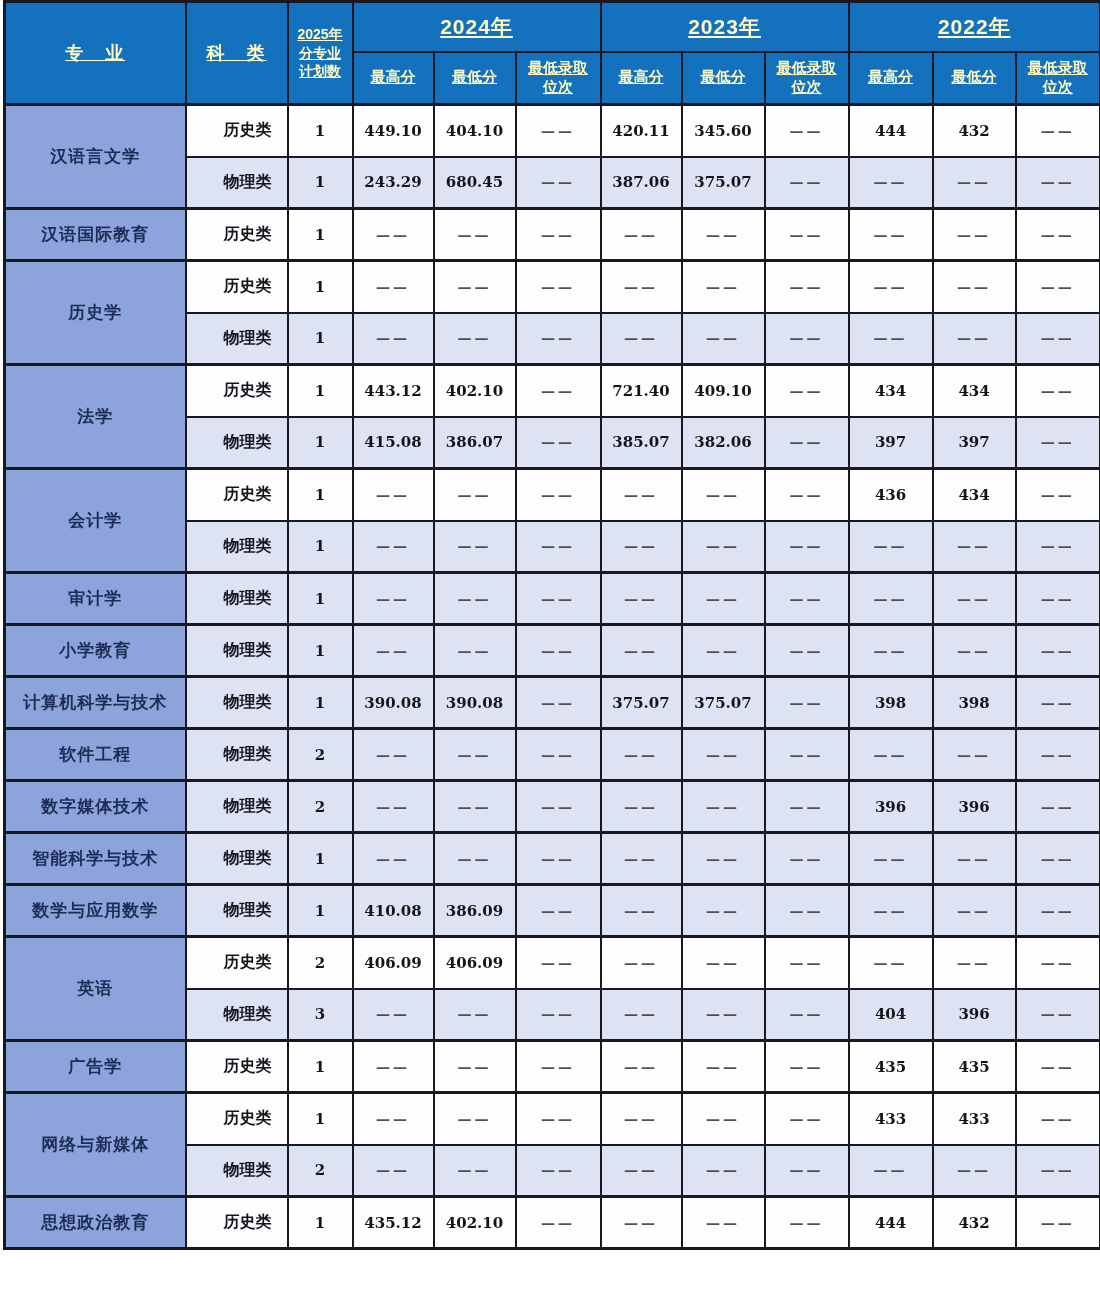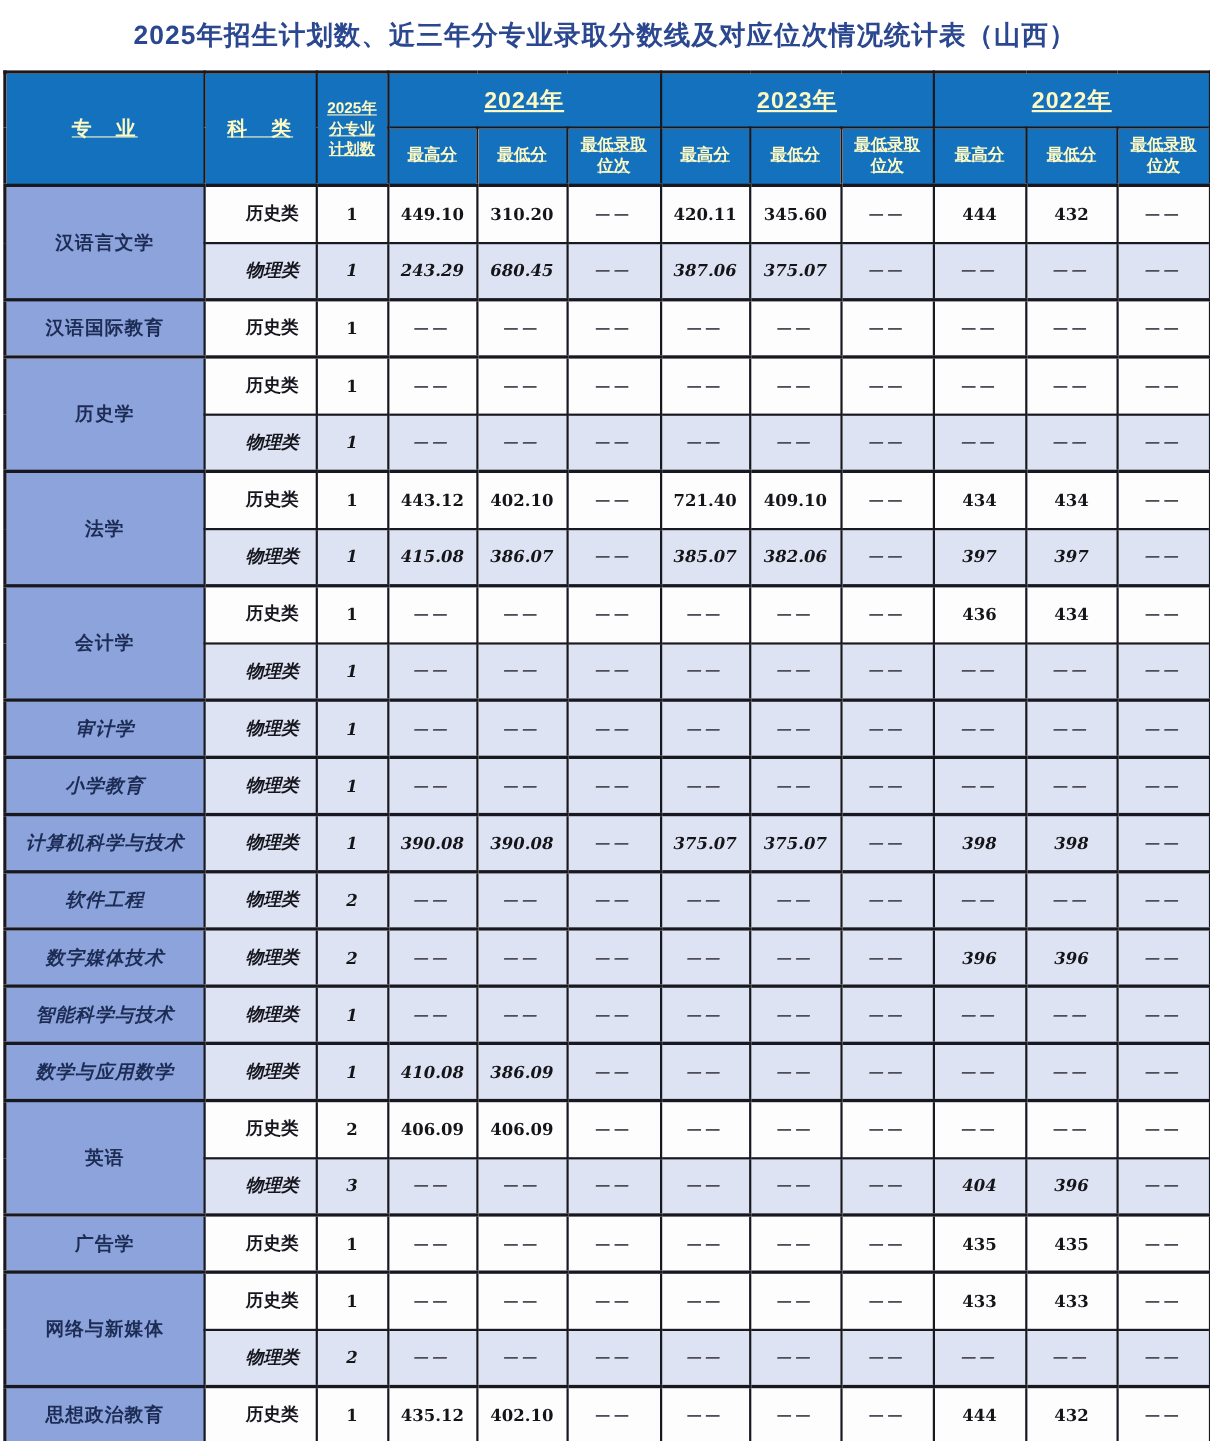--- a/index.html
+++ b/index.html
@@ -35,39 +35,36 @@
   thead th{
     background:var(--header-bg);color:#fef9c3;font-weight:bold;text-decoration:underline;
   }
   tr.yr-row{height:50px;}
   tr.sub-row{height:53px;}
   th.year{font-size:21px;letter-spacing:1px;}
   th.th-major,th.th-cat{font-size:18px;letter-spacing:2px;}
   th.th-plan{font-size:14px;white-space:pre-line;line-height:1.35;}
   th.sub{font-size:15px;white-space:pre-line;line-height:1.25;}
   tbody tr{height:52px;background:var(--row-white);}
-  tbody tr.phys{background:var(--row-alt);font-style:italic;}
+  tbody tr.phys{background:var(--row-alt);}
   tbody tr.group-start td{border-top:3px solid var(--border);}
   td.major{
     background:var(--major-bg);color:#1d2c55;
     font-size:17px;font-weight:bold;letter-spacing:1px;
   }
   td.cat{font-size:16px;font-weight:bold;color:#15151d;padding-left:24px;}
   td.plan,td.val{
     font-family:"DejaVu Serif",serif;font-size:15px;font-weight:bold;color:var(--value);
   }
   td.val.dash{color:var(--dash);letter-spacing:3px;font-size:14px;}
 </style>
 </head>
 <body>
 
 <div class="page">
-  <div class="title-bar">
-    <div class="title">2025年招生计划数、近三年分专业录取分数线及对应位次情况统计表（山西）</div>
-  </div>
 
   <table>
     <colgroup>
       <col style="width:181px">
         <col style="width:102px">
         <col style="width:65px">
       <col style="width:81px">
         <col style="width:82px">
         <col style="width:85px">
       <col style="width:81px">
@@ -102,21 +99,21 @@
         <th class="sub">最低录取
 位次</th>
       </tr>
     </thead>
     <tbody id="tbody">
         <tr class="hist group-start">
           <td class="major" rowspan="2">汉语言文学</td>
           <td class="cat">历史类</td>
           <td class="plan">1</td>
           <td class="val">449.10</td>
-          <td class="val">310.20</td>
+          <td class="val">404.10</td>
           <td class="val dash">——</td>
           <td class="val">420.11</td>
           <td class="val">345.60</td>
           <td class="val dash">——</td>
           <td class="val">444</td>
           <td class="val">432</td>
           <td class="val dash">——</td>
         </tr>
         <tr class="phys">
           <td class="cat">物理类</td>

